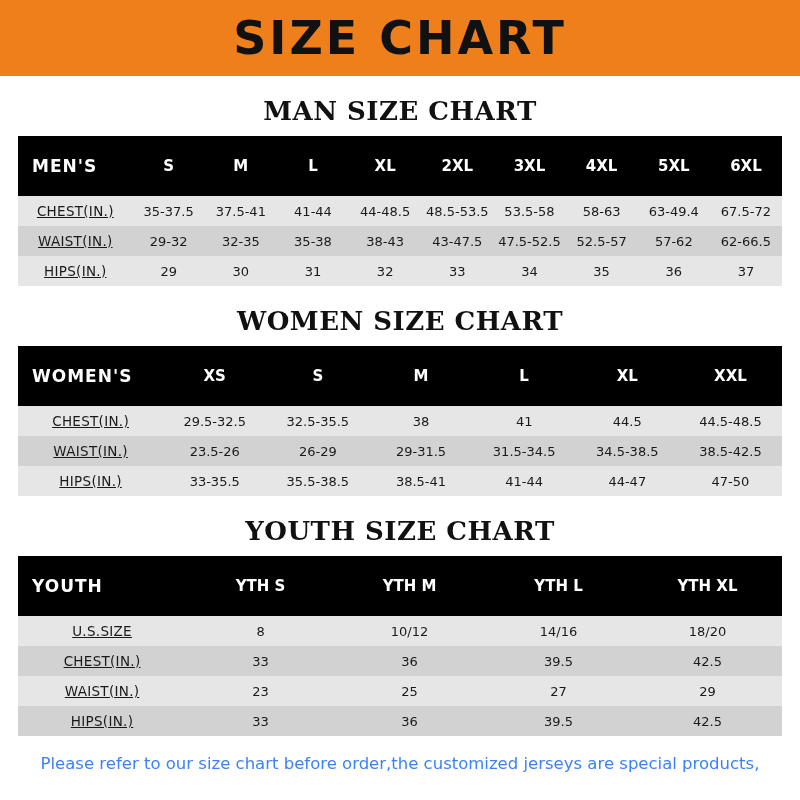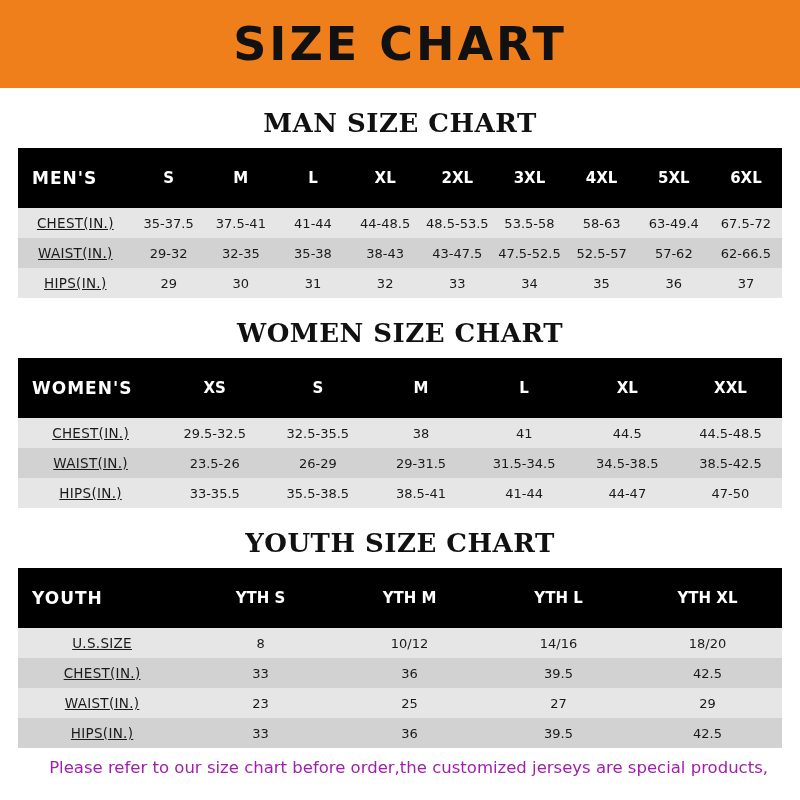--- a/index.html
+++ b/index.html
@@ -15,21 +15,21 @@
   }
   .page {
     position: relative;
     width: 800px;
     height: 800px;
     background: #ffffff;
     box-sizing: border-box;
   }
   .banner {
     width: 100%;
-    height: 88px;
+    height: 76px;
     background: #ef7f1a;
     display: flex;
     align-items: center;
     justify-content: center;
   }
   .banner-title {
     font-family: "DejaVu Sans", sans-serif;
     font-weight: bold;
     font-size: 46px;
     letter-spacing: 3px;
@@ -87,24 +87,24 @@
   }
   tr.row-light td { background: #e6e6e6; }
   tr.row-dark td { background: #d2d2d2; }
 
   
   .men-table col.c0 { width: 15%; }
   .women-table col.c0 { width: 19%; }
   .youth-table col.c0 { width: 22%; }
 
   .footer-note {
-    margin-top: 8px;
+    margin-top: 16px;
     padding: 0 14px;
-    text-align: right;
-    color: #a21caf;
+    text-align: center;
+    color: #3b82f6;
     font-size: 16.5px;
     line-height: 1.45;
     font-family: "DejaVu Sans", sans-serif;
   }
   .footer-note .line {
     display: block;
   }
 </style>
 </head>
 <body>

